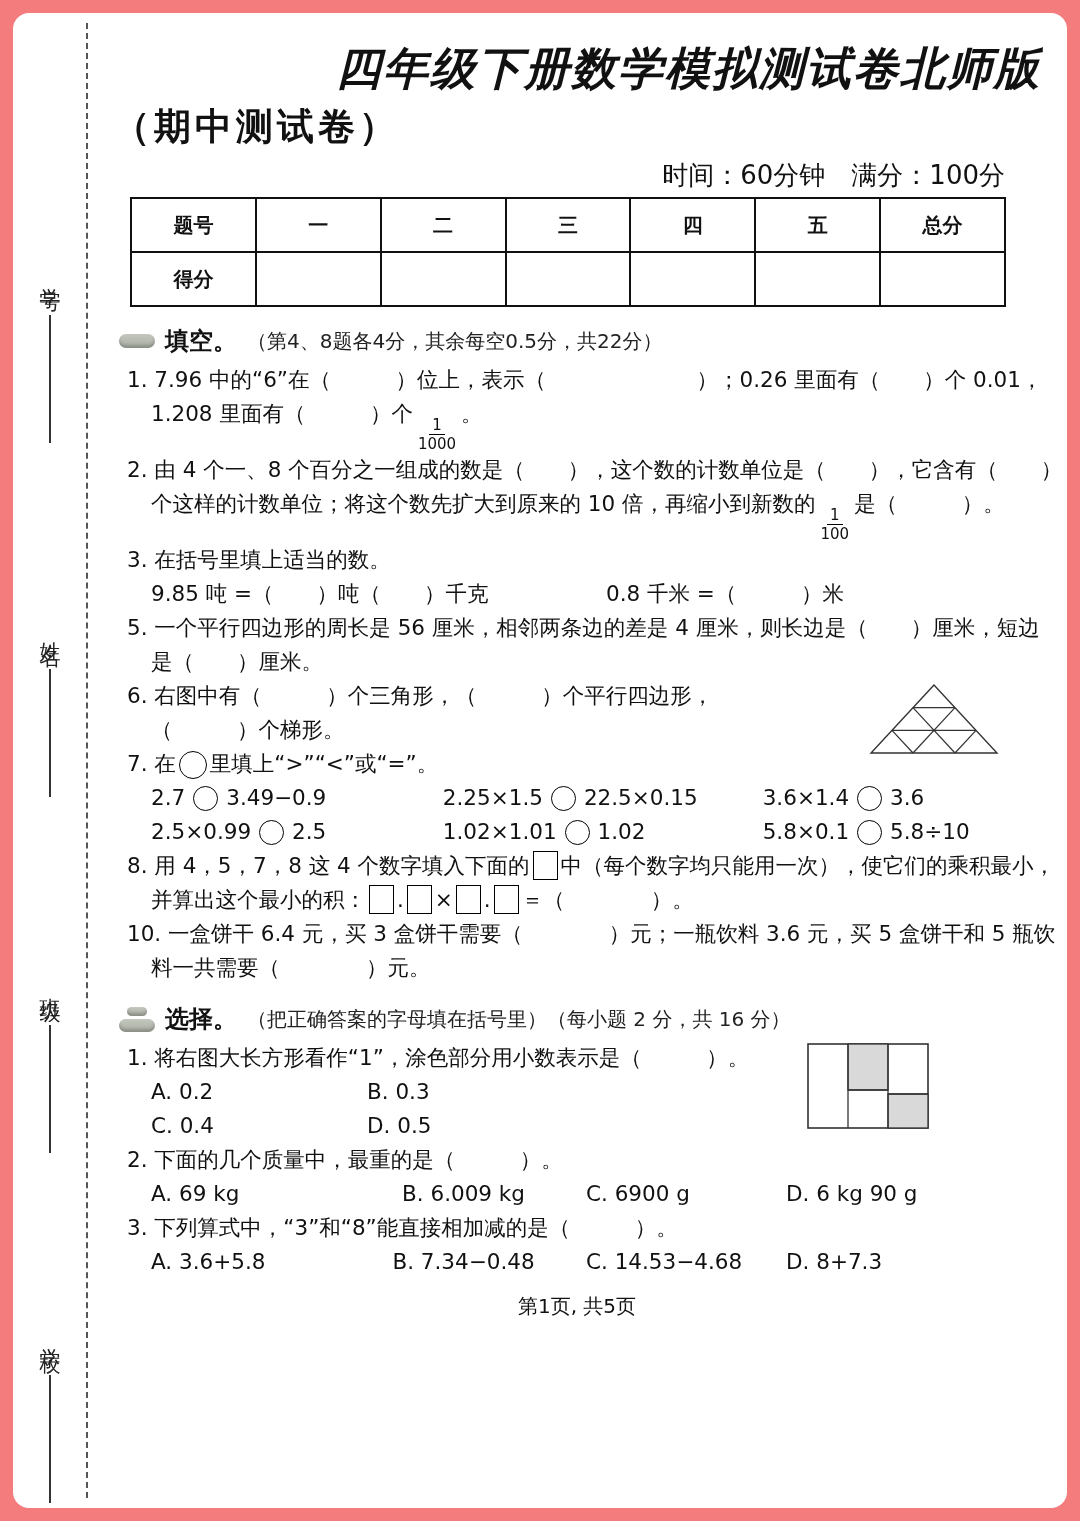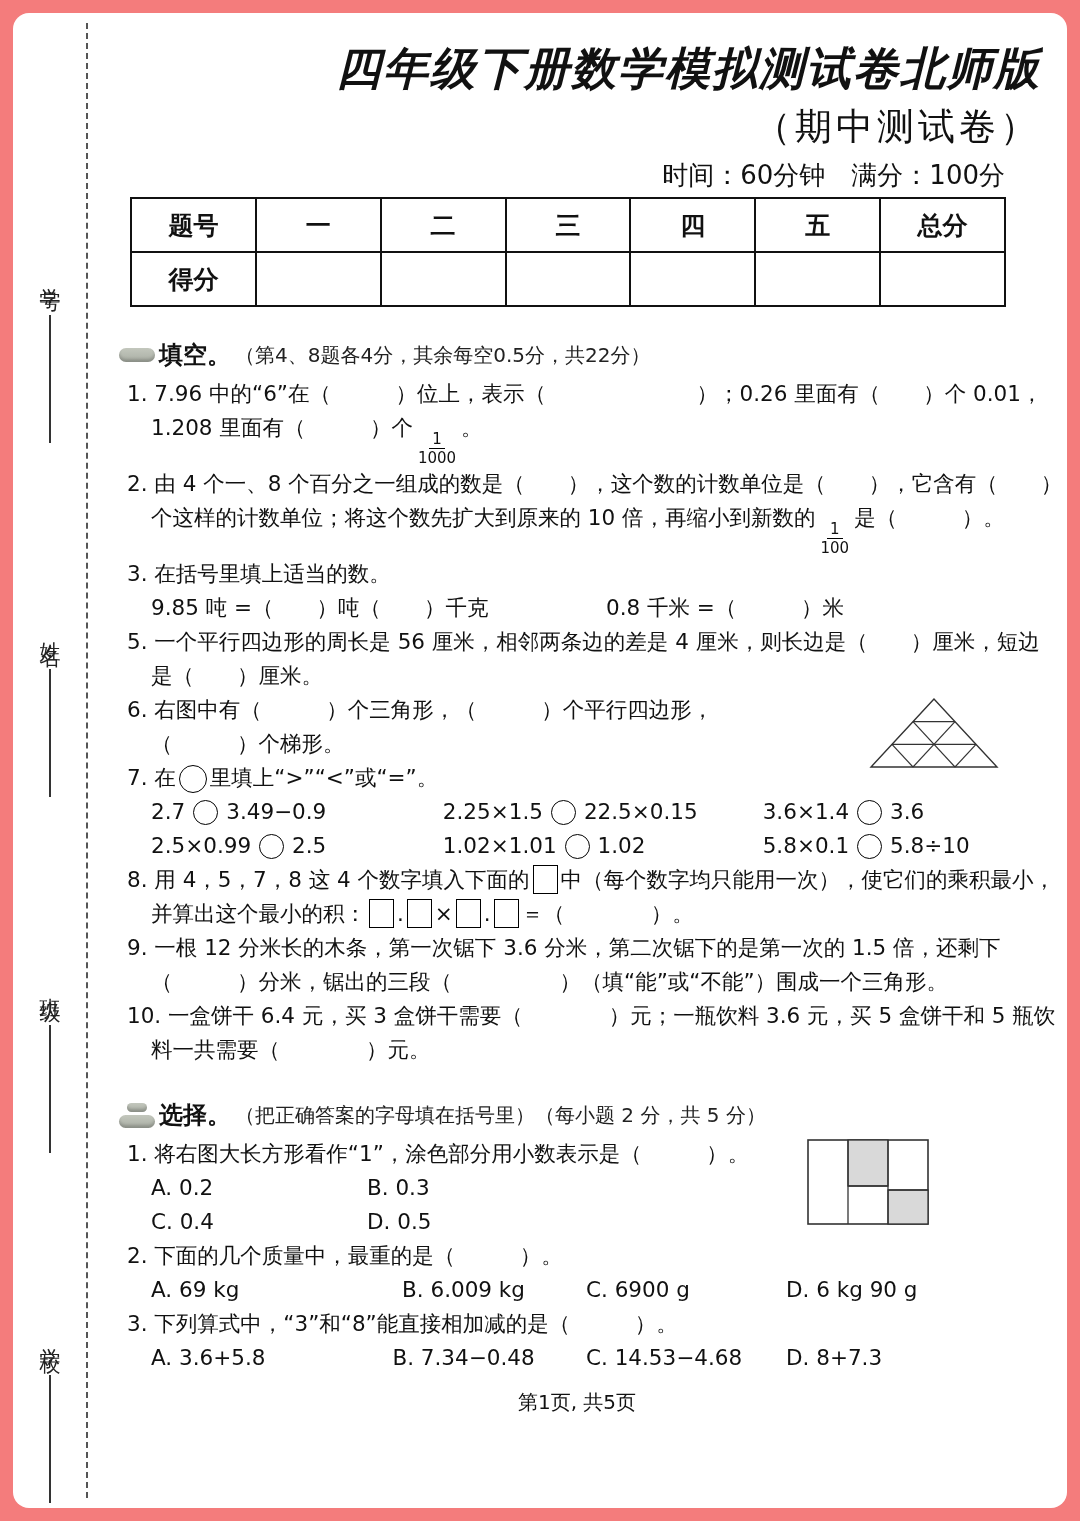--- a/index.html
+++ b/index.html
@@ -29,35 +29,35 @@
   }
   .write-line { width:2px; height:128px; background:#333; margin-top:8px; }
   .f1{top:258px;} .f2{top:612px;} .f3{top:968px;} .f4{top:1318px;}
   
   .content { position:absolute; left:100px; right:26px; top:8px; }
   .title {
     margin:20px 0 0 0; text-align:right;
     font-size:45px; font-weight:900; letter-spacing:2px; line-height:1.25;font-style:italic;
   }
   .subtitle {
-    margin:6px 0 0 0; text-align:right;
-    font-size:37px; font-weight:400; letter-spacing:4px; line-height:1.3;
+    margin:6px 0 0 0; text-align:left;
+    font-size:37px; font-weight:700; letter-spacing:4px; line-height:1.3;
   }
   .meta { text-align:right; padding-right:36px; font-size:26px; margin-top:10px; line-height:28px; }
   
   table.score-table {
     border-collapse:collapse; table-layout:fixed;
     width:876px; margin:8px 0 0 17px;
   }
   table.score-table td {
     border:2.5px solid #111; height:54px; text-align:center;
-    font-size:25px; font-weight:bold; padding:0;
-  }
-  
-  .sec-head { display:flex; align-items:center; gap:4px; margin:32px 0 6px 6px; }
+    font-size:20px; font-weight:bold; padding:0;
+  }
+  
+  .sec-head { display:flex; align-items:center; gap:10px; margin:18px 0 6px 6px; }
   .sec-title { font-size:24px; font-weight:bold; }
   .sec-note { font-size:20px; color:#222;text-align:right; }
   .marker { display:flex; flex-direction:column; align-items:center; gap:3px; position:relative; }
   .marker i {
     display:block; border-radius:8px;
     background:linear-gradient(#c3c7bd,#a9aea4);
     box-shadow:inset 0 -3px 3px rgba(0,0,0,.18);
   }
   .m1 .b-main { width:36px; height:14px; }
   .m2 .b-top  { width:20px; height:9px; }
@@ -221,38 +221,34 @@
 
     <div class="q">
       <div class="ln first">
         <span>8. 用 4，5，7，8 这 4 个数字填入下面的</span><span class="blank-box"></span><span>中（每个数字均只能用一次），使它们的乘积最小，</span>
       </div>
       <div class="ln cont">
         <span>并算出这个最小的积：</span><span class="blank-box"></span><span>.</span><span class="blank-box"></span><span>×</span><span class="blank-box"></span><span>.</span><span class="blank-box"></span><span>＝（　　　　）。</span>
       </div>
     </div>
 
-    <div class="q">
-      <div class="ln first">9. 一根 12 分米长的木条，第一次锯下 3.6 分米，第二次锯下的是第一次的 1.5 倍，还剩下</div>
-      <div class="ln cont">（　　　）分米，锯出的三段（　　　　　）（填“能”或“不能”）围成一个三角形。</div>
-    </div>
 
     <div class="q">
       <div class="ln first">10. 一盒饼干 6.4 元，买 3 盒饼干需要（　　　　）元；一瓶饮料 3.6 元，买 5 盒饼干和 5 瓶饮</div>
       <div class="ln cont">料一共需要（　　　　）元。</div>
     </div>
 
     <div class="sec-head">
       <span class="marker m2">
         <i class="b-top"></i>
           <i class="b-main"></i>
           <b class="sr">二</b>
       </span>
       <span class="sec-title">选择。</span>
-      <span class="sec-note">（把正确答案的字母填在括号里）（每小题 2 分，共 5 分）</span>
+      <span class="sec-note">（把正确答案的字母填在括号里）（每小题 2 分，共 16 分）</span>
     </div>
 
     <div class="q">
       <div class="ln first">1. 将右图大长方形看作“1”，涂色部分用小数表示是（　　　）。</div>
       <div class="ln cont opt2col">
         <span class="o">A. 0.2</span><span class="o">B. 0.3</span>
       </div>
       <div class="ln cont opt2col">
         <span class="o">C. 0.4</span><span class="o">D. 0.5</span>
       </div>

